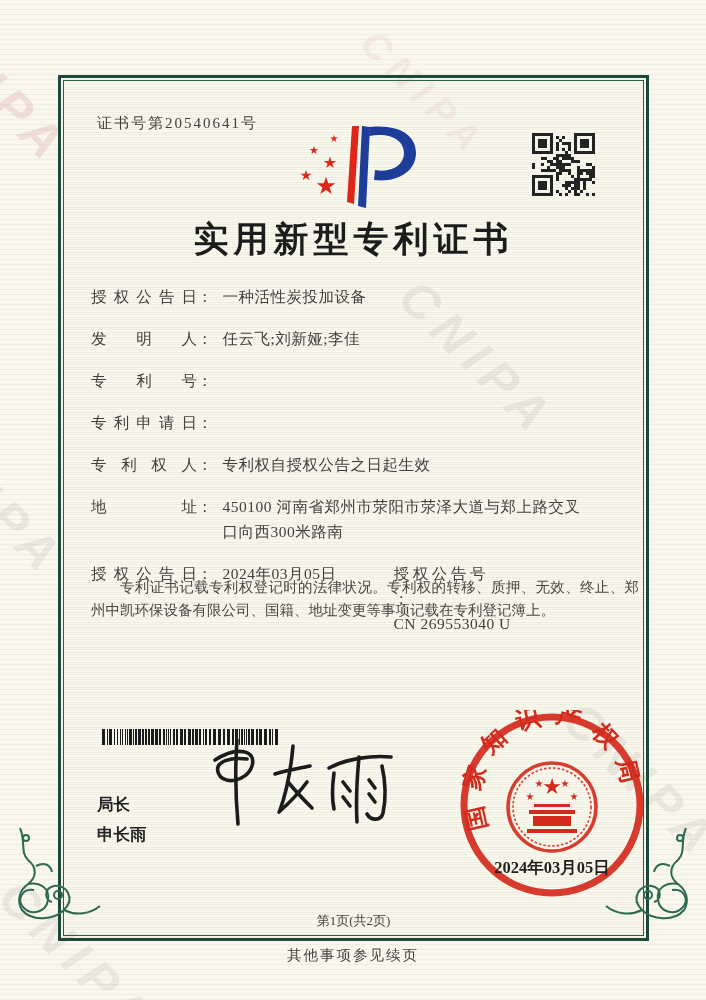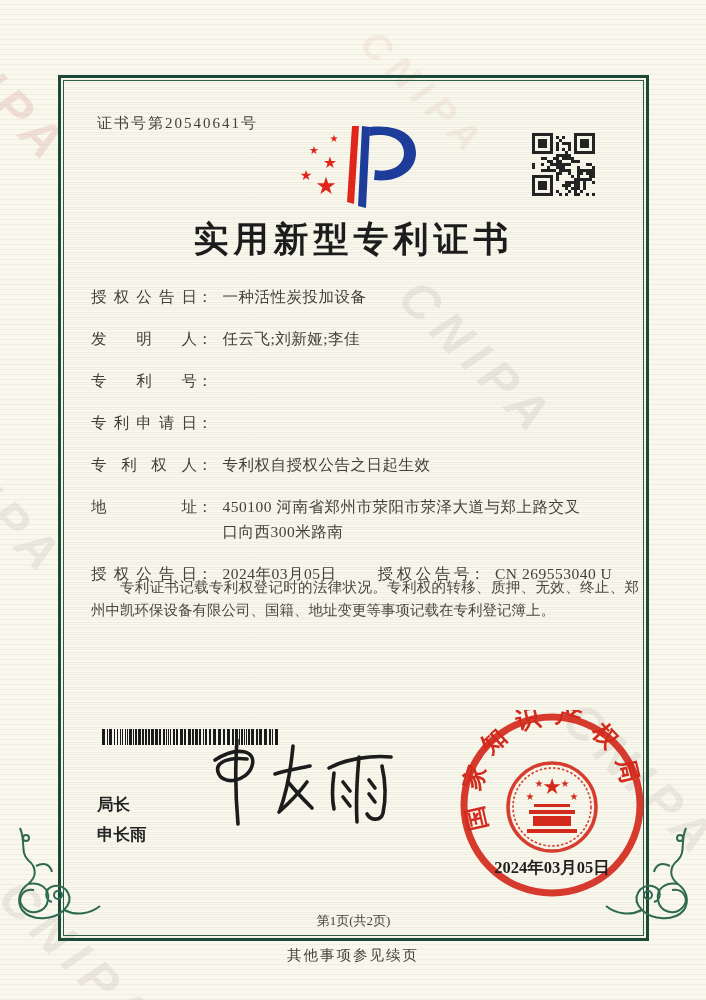--- a/index.html
+++ b/index.html
@@ -35,21 +35,21 @@
     font-size:35px;font-weight:800;letter-spacing:5px;color:#1c1c1c;
   }
   
   .fields{position:absolute;left:30px;top:206px;width:540px;font-size:15.5px;color:#41403d;}
   .frow{display:flex;align-items:flex-start;margin-bottom:17px;line-height:25px;}
   .flabel{display:inline-block;width:106px;text-align:justify;text-align-last:justify;flex:none;}
   .fcolon{flex:none;margin-right:10px;}
   .fvalue{letter-spacing:0.5px;}
   .fvalue.addr{width:372px;}
   .grant-group{display:flex;}
-  .grant-right{margin-left:41px;display:flex;}
+  .grant-right{margin-left:57px;display:flex;flex-direction:column;}
   .grant-right .flabel{width:92px;}
   
   .paras{position:absolute;left:30px;top:498px;width:548px;font-size:14.5px;
     line-height:1.62;color:#4a4742;text-align:justify;}
   .paras p{margin:0 0 8px 0;text-indent:2em;}
   
   .barcode{position:absolute;left:41px;top:651px;width:182px;height:16px;display:flex;align-items:stretch;}
   .barcode i{display:block;height:100%;}
   
   .signer{position:absolute;left:36px;top:712px;font-size:16.5px;font-weight:bold;color:#242424;line-height:30px;}

